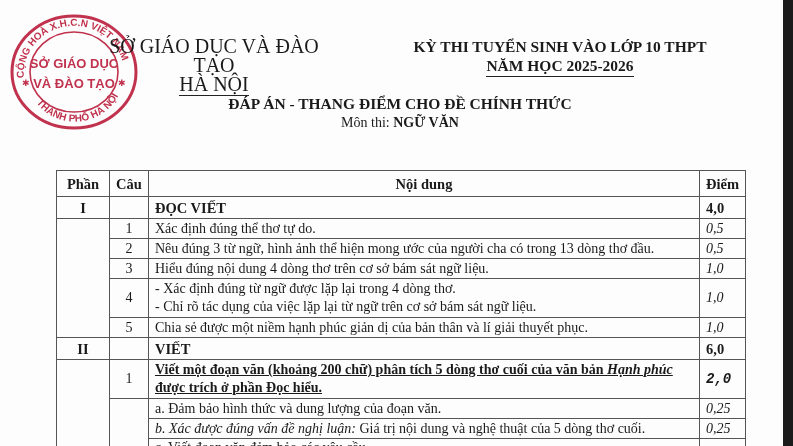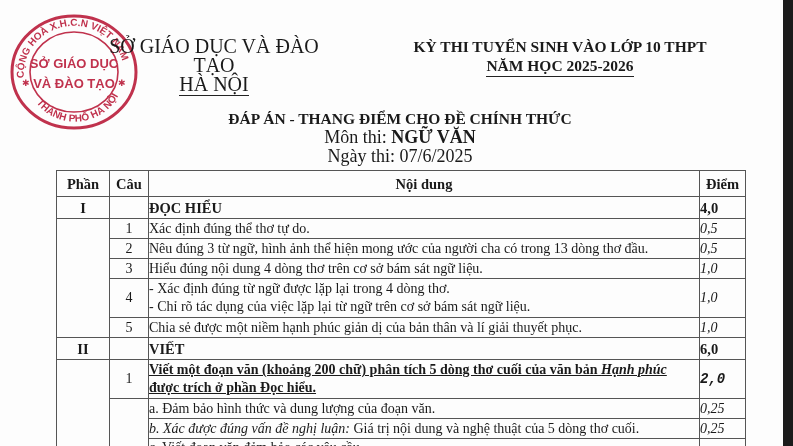--- a/index.html
+++ b/index.html
@@ -12,30 +12,30 @@
   .page { position:absolute; left:0; top:0; width:783px; height:446px; background:#fdfdfd; }
   .right-bar { position:absolute; left:783px; top:0; width:10px; height:446px; background:#1b1b1b; }
 
   
   .stamp { position:absolute; left:6px; top:8px; width:136px; height:124px; }
 
   .hdr-left { position:absolute; left:104px; top:37px; width:220px; text-align:center; font-size:20px; line-height:19px; }
   .hdr-right { position:absolute; left:390px; top:37px; width:340px; text-align:center; font-weight:bold; font-size:15.5px; line-height:19px; }
   .underline-line { display:inline-block; border-bottom:1px solid #222; padding-bottom:1px; }
 
-  .title-block { position:absolute; left:200px; top:109px; width:400px; text-align:center; }
+  .title-block { position:absolute; left:200px; top:94px; width:400px; text-align:center; }
   .title-main { font-weight:bold; font-size:15.5px; line-height:19px; }
-  .title-sub { font-size:18px; line-height:19px; }
+  .title-sub { font-size:14px; line-height:19px; }
 
   table.ans {
     position:absolute; left:56px; top:170px; width:689px;
     border-collapse:collapse; font-size:14px; table-layout:fixed;
   }
   table.ans td, table.ans th {
-    border:1px solid #555; padding:0 0; vertical-align:middle;
+    border:1px solid #555; padding:0 6px; vertical-align:middle;
     line-height:18px;
   }
   table.ans th { font-weight:bold; height:25px; font-size:14.5px; }
   .c-part { width:42px; text-align:center; }
   .c-q { width:28px; text-align:center; }
   .c-score { width:34px; text-align:left; }
   .row-section td { height:21px; font-weight:bold; font-size:14.5px; }
   .row-item td { height:19px; }
   .row-double td { height:38px; }
   .score-i { font-style:italic; }
@@ -75,41 +75,40 @@
   </div>
 
   <div class="hdr-right">
     <div>KỲ THI TUYỂN SINH VÀO LỚP 10 THPT</div>
     <div><span class="underline-line">NĂM HỌC 2025-2026</span></div>
   </div>
 
   <div class="title-block">
     <div class="title-main">ĐÁP ÁN - THANG ĐIỂM CHO ĐỀ CHÍNH THỨC</div>
     <div class="title-sub"><span>Môn thi: </span><b>NGỮ VĂN</b></div>
-    <div class="title-sub">Ngày thi: 07/6/2025</div>
   </div>
 
   <table class="ans">
     <colgroup>
       <col style="width:53px">
         <col style="width:39px">
         <col style="width:551px">
         <col style="width:46px">
     </colgroup>
     <tbody>
         <tr>
       <th>Phần</th>
       <th>Câu</th>
       <th>Nội dung</th>
       <th>Điểm</th>
     </tr>
     <tr class="row-section">
       <td class="c-part">I</td>
       <td class="c-q"></td>
-      <td>ĐỌC HIỂU</td>
+      <td>ĐỌC VIẾT</td>
       <td class="c-score score-b">4,0</td>
     </tr>
     <tr class="row-item">
       <td class="c-part" rowspan="5"></td>
       <td class="c-q">1</td>
       <td>Xác định đúng thể thơ tự do.</td>
       <td class="c-score score-i">0,5</td>
     </tr>
     <tr class="row-item">
       <td class="c-q">2</td>

